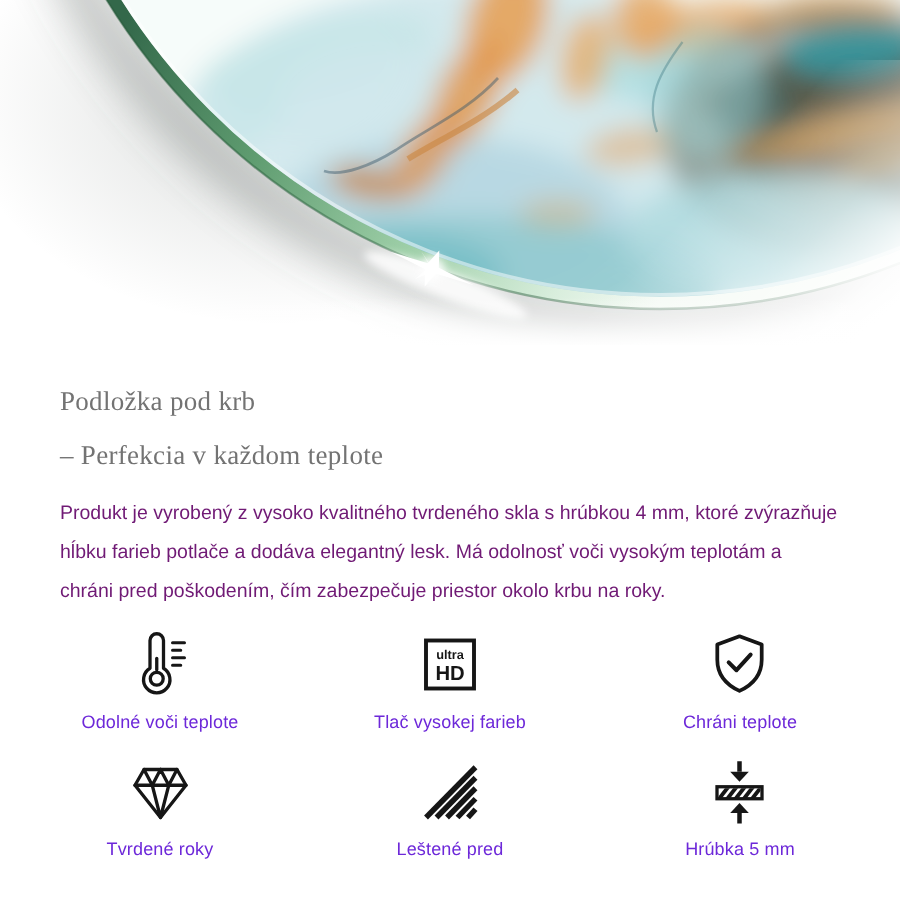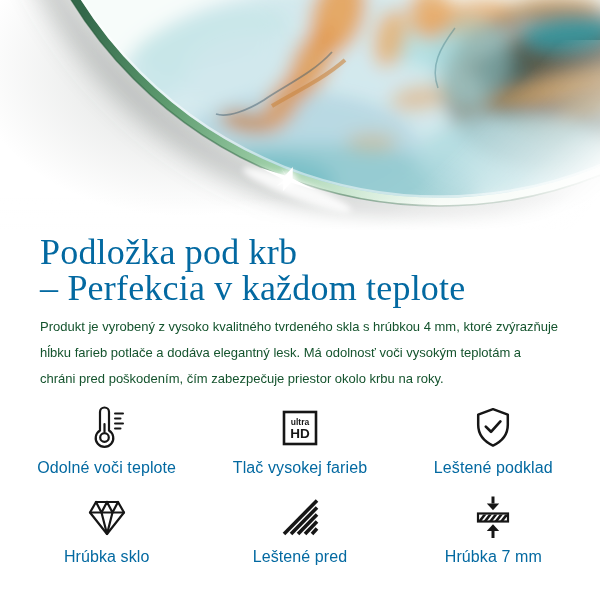--- a/index.html
+++ b/index.html
@@ -1,27 +1,27 @@
 <!DOCTYPE html>
 <html><head>
 <meta charset="utf-8">
 <style>
   html,body{margin:0;padding:0;background:#fff;}
   .page{position:relative;width:600px;height:600px;background:#fff;overflow:hidden;
         font-family:"Liberation Sans","DejaVu Sans",sans-serif;}
   .hero{width:600px;height:230px;line-height:0;}
-  h1.title{margin:4px 40px 0;font-family:"Liberation Serif","DejaVu Serif",serif;
-           font-weight:400;font-size:36px;line-height:36px;color:#0369a1;letter-spacing:.2px;}
+  h1.title{margin:19px 40px 0;font-family:"Liberation Serif","DejaVu Serif",serif;
+           font-weight:400;font-size:18px;line-height:36px;color:#737373;letter-spacing:.2px;}
   h1.title span{display:block;}
-  p.desc{margin:8px 40px 0;font-size:13px;line-height:26px;color:#14532d;}
+  p.desc{margin:8px 40px 0;font-size:13px;line-height:26px;color:#701a75;}
   .features{margin:12px 10px 0;display:grid;grid-template-columns:repeat(3,1fr);row-gap:16px;}
   .feature{display:flex;flex-direction:column;align-items:center;}
   .ficon{height:48px;display:flex;align-items:flex-start;justify-content:center;}
   .ficon svg{display:block;}
-  .flabel{margin-top:7px;font-size:16px;color:#0369a1;letter-spacing:.1px;}
+  .flabel{margin-top:7px;font-size:12px;color:#6d28d9;letter-spacing:.1px;}
 </style>
 </head>
 <body>
 
 <div class="page">
 
   <div class="hero">
     <svg viewBox="0 0 600 230" width="600" height="230">
       <defs>
         <clipPath id="glass">
@@ -156,35 +156,35 @@
 
     <div class="feature">
       <div class="ficon">
         <svg viewBox="0 0 48 48" width="48" height="48">
           <g fill="none" stroke="#161616" stroke-linejoin="round" stroke-linecap="round">
             <path d="M24,5.2 L38.8,10.6 V20.8 C38.8,30.6 32.6,37.6 24,41.6 C15.4,37.6 9.2,30.6 9.2,20.8 V10.6 Z" stroke-width="2.5"></path>
             <path d="M16.8,22.6 L22,27.8 L31.4,17.4" stroke-width="2.7"></path>
           </g>
         </svg>
       </div>
-      <div class="flabel">Leštené podklad</div>
+      <div class="flabel">Chráni teplote</div>
     </div>
 
     <div class="feature">
       <div class="ficon">
         <svg viewBox="0 0 48 48" width="48" height="48">
           <g fill="none" stroke="#161616" stroke-width="2.2" stroke-linejoin="round" stroke-linecap="round">
             <path d="M13,9 L35,9 L41,19.5 L24,41 L7,19.5 Z"></path>
             <path d="M7,19.5 H41"></path>
             <path d="M13,9 L18.5,19.5 M24,9 L18.5,19.5 M24,9 L29.5,19.5 M35,9 L29.5,19.5"></path>
             <path d="M18.5,19.5 L24,41 M29.5,19.5 L24,41"></path>
           </g>
         </svg>
       </div>
-      <div class="flabel">Hrúbka sklo</div>
+      <div class="flabel">Tvrdené roky</div>
     </div>
 
     <div class="feature">
       <div class="ficon">
         <svg viewBox="0 0 48 48" width="48" height="48">
           <g stroke="#161616" stroke-width="3.6" stroke-linecap="butt">
             <line x1="8" y1="41" x2="41" y2="7.5"></line>
             <line x1="15" y1="41" x2="41" y2="14.5"></line>
             <line x1="22" y1="41" x2="41" y2="21.5"></line>
             <line x1="29" y1="41" x2="41" y2="28.5"></line>
@@ -210,17 +210,17 @@
             <line x1="10" y1="29" x2="17" y2="20"></line>
               <line x1="15.5" y1="29" x2="22.5" y2="20"></line>
             <line x1="21" y1="29" x2="28" y2="20"></line>
               <line x1="26.5" y1="29" x2="33.5" y2="20"></line>
             <line x1="32" y1="29" x2="39" y2="20"></line>
           </g>
           <path d="M17.8,38 H30.2 L24,31.3 Z" fill="#161616"></path>
           <line x1="24" y1="38" x2="24" y2="45" stroke="#161616" stroke-width="3"></line>
         </svg>
       </div>
-      <div class="flabel">Hrúbka 7 mm</div>
+      <div class="flabel">Hrúbka 5 mm</div>
     </div>
 
   </div>
 </div>
 
 </body></html>

